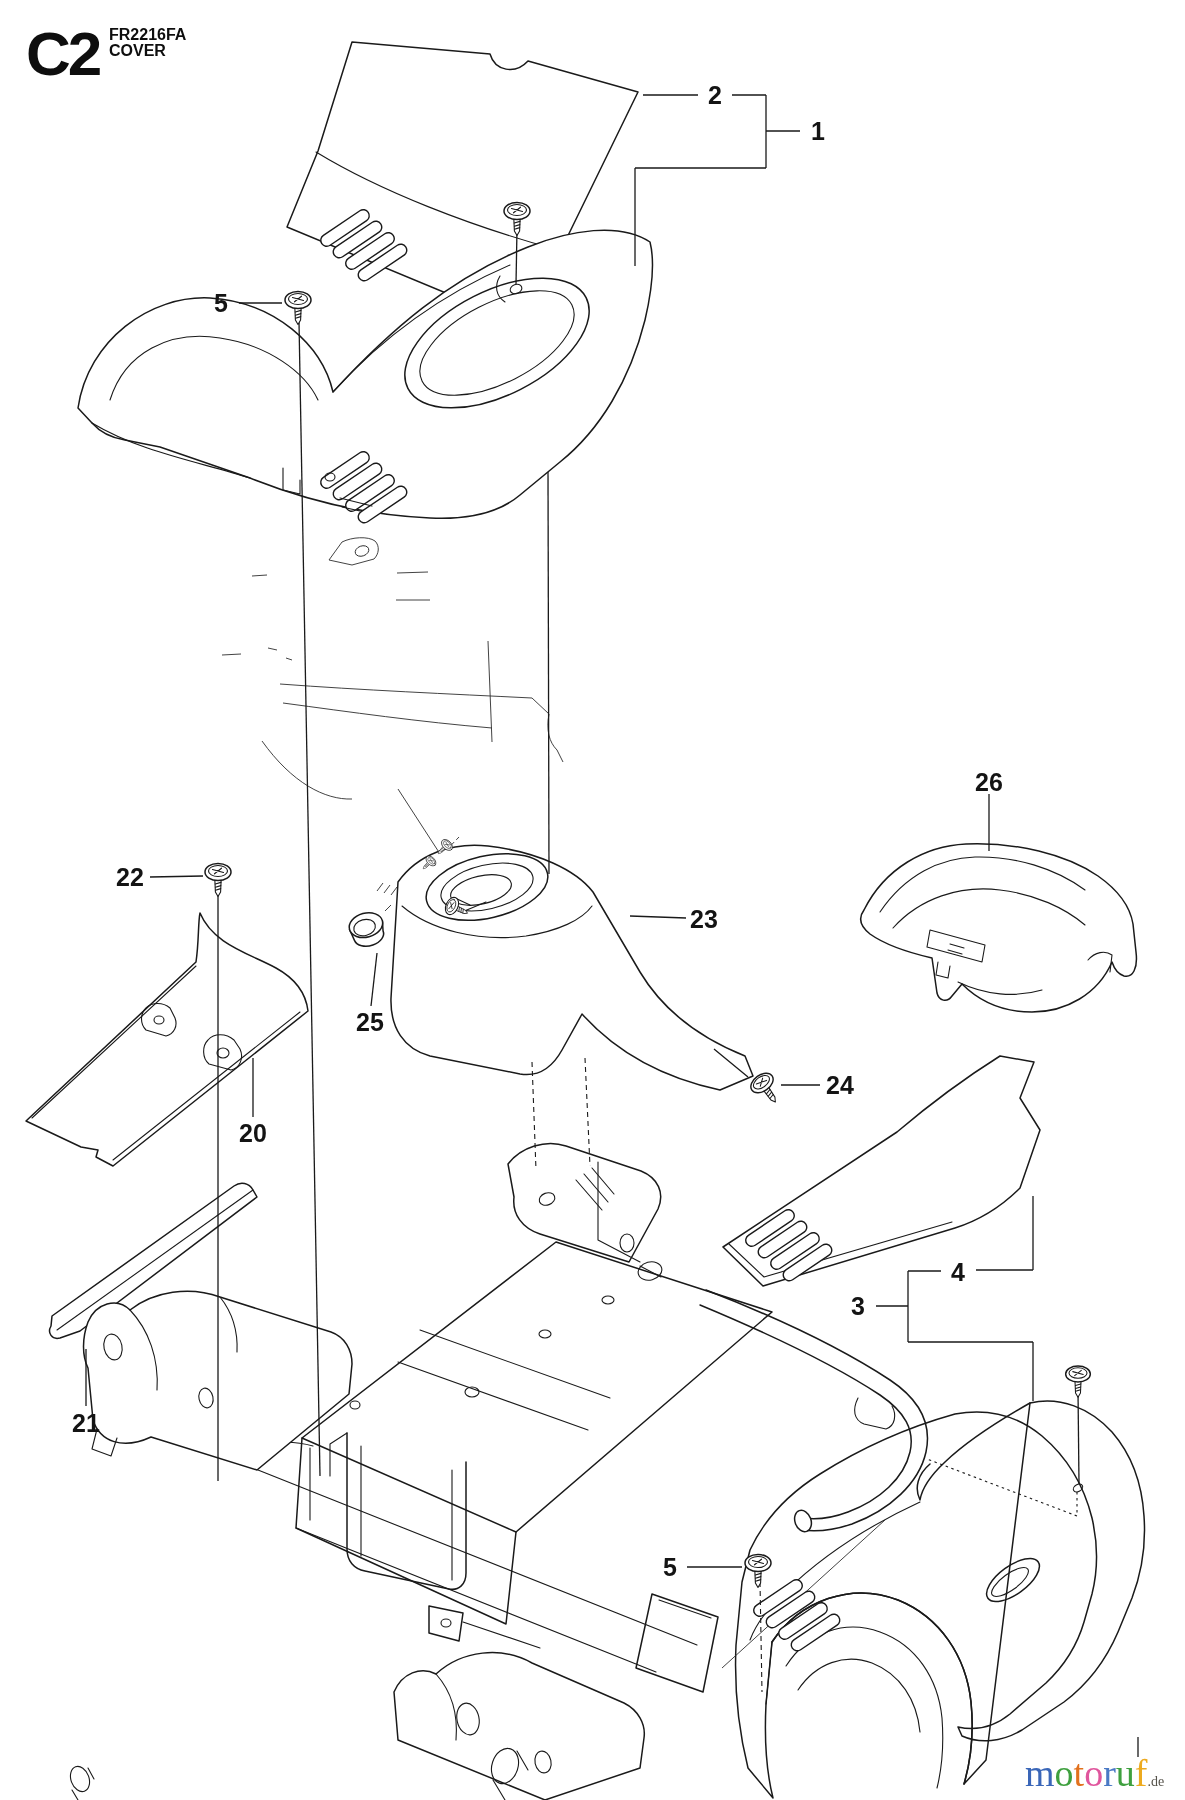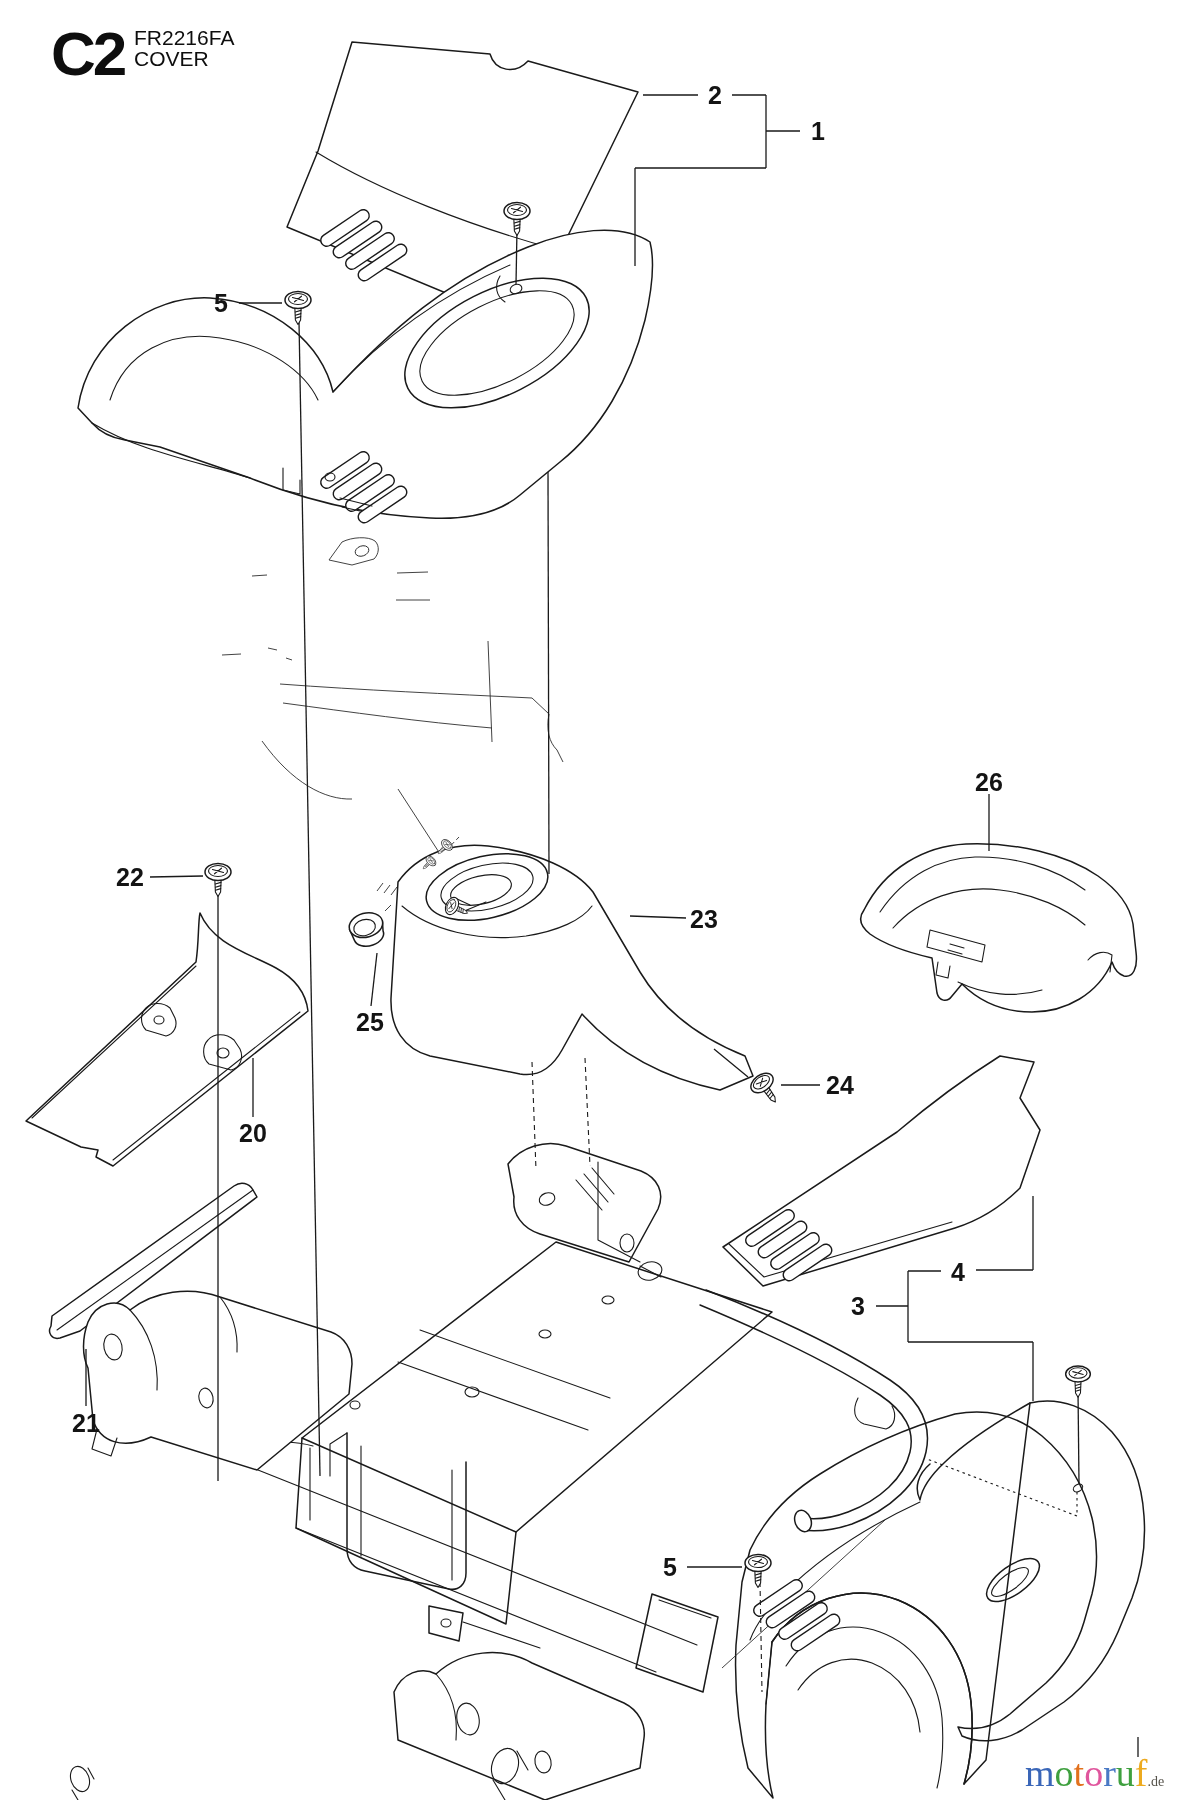--- a/index.html
+++ b/index.html
@@ -1,21 +1,21 @@
 <!DOCTYPE html>
 <html><head>
 <meta charset="utf-8">
 <style>
   html,body{margin:0;padding:0;background:#fff;}
   #page{position:relative;width:1185px;height:1800px;background:#ffffff;overflow:hidden;
         font-family:"Liberation Sans",sans-serif;}
   #diagram-svg{position:absolute;left:0;top:0;}
-  .hdr{position:absolute;color:#0e0e0e;margin-left:25px;}
+  .hdr{position:absolute;color:#0e0e0e;}
   .hdr-code{left:26px;top:18px;font-size:62px;font-weight:bold;letter-spacing:-3px;}
-  .hdr-sub{left:109px;top:27px;font-size:21px;font-weight:normal;line-height:1.02;}
+  .hdr-sub{left:109px;top:27px;font-size:16px;font-weight:bold;line-height:1.02;}
   .ln{stroke:#1a1a1a;stroke-width:1.5;fill:none;stroke-linecap:round;stroke-linejoin:round;}
   .ln2{stroke:#1a1a1a;stroke-width:1.1;fill:none;stroke-linecap:round;stroke-linejoin:round;}
   .thin{stroke:#2e2e2e;stroke-width:0.9;fill:none;}
   .fillw{fill:#ffffff;}
   .lead{stroke:#1a1a1a;stroke-width:1.3;fill:none;}
   .dash{stroke:#1a1a1a;stroke-width:1.1;fill:none;stroke-dasharray:5 4;}
   .dot{stroke:#1a1a1a;stroke-width:1.1;fill:none;stroke-dasharray:2.5 3.5;}
   .lbl{font-family:"Liberation Sans",sans-serif;font-size:25px;font-weight:bold;fill:#141414;text-anchor:middle;}
   .logo{font-family:"Liberation Serif",serif;font-size:38px;}
   .logo-tld{font-size:14px;}

